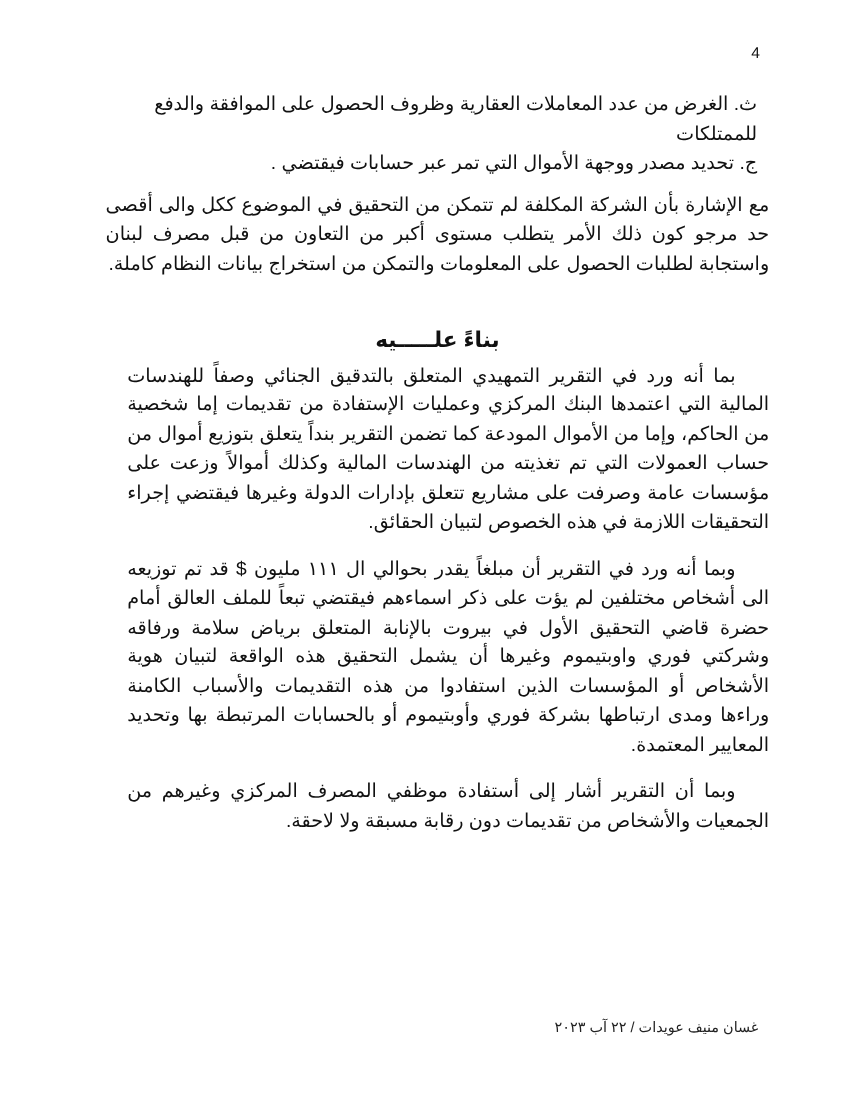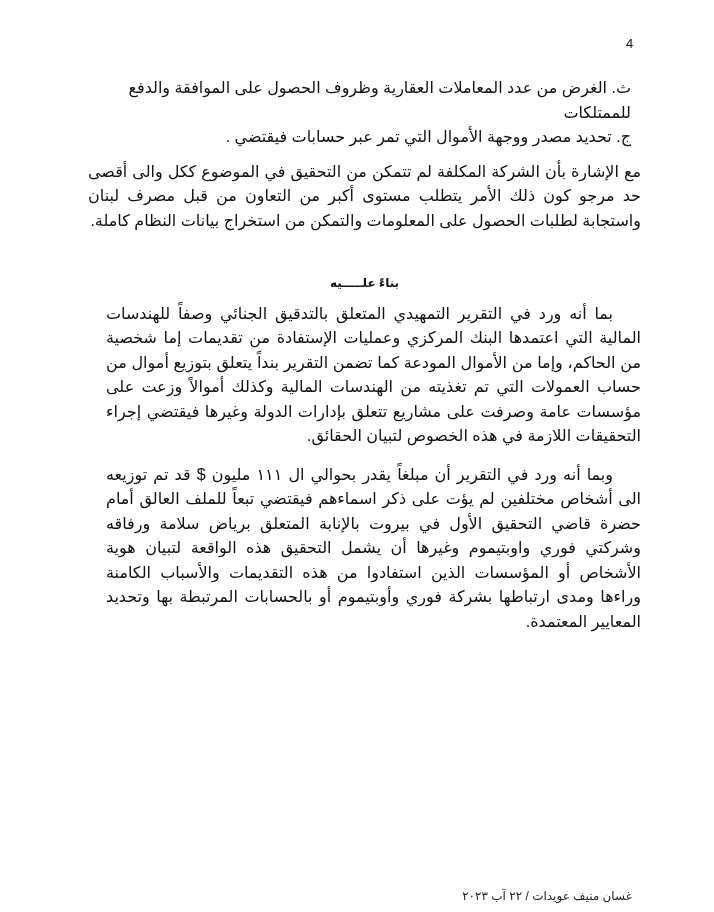--- a/index.html
+++ b/index.html
@@ -55,26 +55,26 @@
     }
     p.indented {
       text-indent: 28px;
       margin-left: 18px;
     }
     .heading {
       margin-top: 38px;
       margin-bottom: 6px;
       text-align: center;
       font-weight: bold;
-      font-size: 12px;
+      font-size: 18px;
     }
     .gap { height: 14px; }
     .footer {
       position: absolute;
-      top: 889px;
+      top: 849px;
       right: 82px;
       font-size: 12px;
       direction: rtl;
       color: #222;
     }
   </style>
 </head>
 <body>
 
 <div class="page-number">4</div>
@@ -92,17 +92,18 @@
   </div>
 
   <p class="para intro">مع الإشارة بأن الشركة المكلفة لم تتمكن من التحقيق في الموضوع ككل والى أقصى حد مرجو كون ذلك الأمر يتطلب مستوى أكبر من التعاون من قبل مصرف لبنان واستجابة لطلبات الحصول على المعلومات والتمكن من استخراج بيانات النظام كاملة.</p>
 
   <div class="heading">بناءً علـــــيه</div>
 
   <p class="para indented">بما أنه ورد في التقرير التمهيدي المتعلق بالتدقيق الجنائي وصفاً للهندسات المالية التي اعتمدها البنك المركزي وعمليات الإستفادة من تقديمات إما شخصية من الحاكم، وإما من الأموال المودعة كما تضمن التقرير بنداً يتعلق بتوزيع أموال من حساب العمولات التي تم تغذيته من الهندسات المالية وكذلك أموالاً وزعت على مؤسسات عامة وصرفت على مشاريع تتعلق بإدارات الدولة وغيرها فيقتضي إجراء التحقيقات اللازمة في هذه الخصوص لتبيان الحقائق.</p>
   <div class="gap"></div>
   <p class="para indented">وبما أنه ورد في التقرير أن مبلغاً يقدر بحوالي ال ١١١ مليون $ قد تم توزيعه الى أشخاص مختلفين لم يؤت على ذكر اسماءهم فيقتضي تبعاً للملف العالق أمام حضرة قاضي التحقيق الأول في بيروت بالإنابة المتعلق برياض سلامة ورفاقه وشركتي فوري واوبتيموم وغيرها أن يشمل التحقيق هذه الواقعة لتبيان هوية الأشخاص أو المؤسسات الذين استفادوا من هذه التقديمات والأسباب الكامنة وراءها ومدى ارتباطها بشركة فوري وأوبتيموم أو بالحسابات المرتبطة بها وتحديد المعايير المعتمدة.</p>
   <div class="gap"></div>
+  <p class="para indented">وبما أن التقرير أشار إلى أستفادة موظفي المصرف المركزي وغيرهم من الجمعيات والأشخاص من تقديمات دون رقابة مسبقة ولا لاحقة.</p>
   <div class="gap"></div>
   <div class="gap"></div>
 </div>
 
 <div class="footer">غسان منيف عويدات / ٢٢ آب ٢٠٢٣</div>
 
 </body></html>

